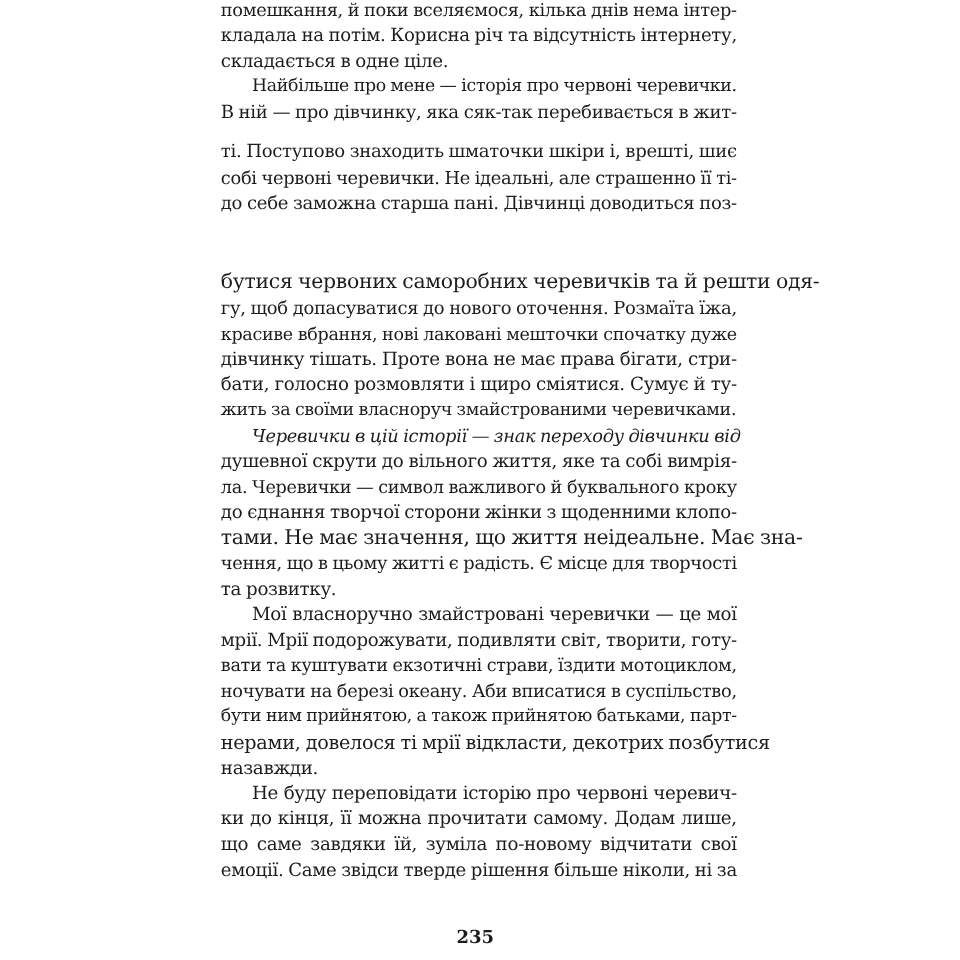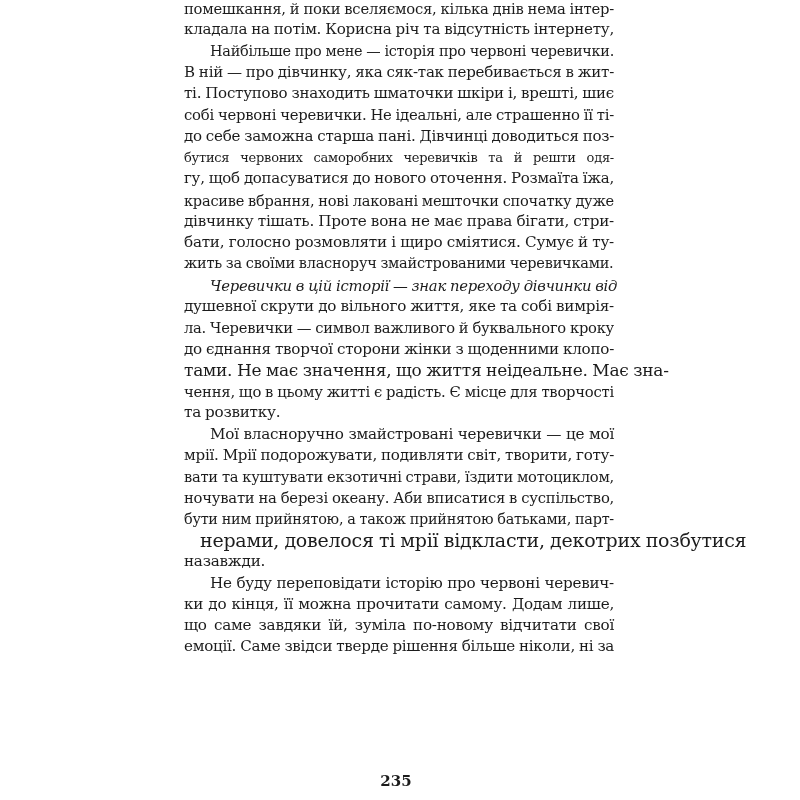--- a/index.html
+++ b/index.html
@@ -45,28 +45,29 @@
   }
 </style>
 </head>
 <body>
 
 <div class="page">
   <div class="text-block" id="text-block">
       <div>
         <span class="line" style="font-size: 14.7962px;">помешкання, й поки вселяємося, кілька днів нема інтер-</span>
         <span class="line" style="font-size: 15.1007px;">кладала на потім. Корисна річ та відсутність інтернету,</span>
+        <span class="line last">складається в одне ціле.</span>
       </div>
       <div>
         <span class="line indent" style="font-size: 14.433px;">Найбільше про мене — історія про червоні черевички.</span>
         <span class="line" style="font-size: 15.0556px;">В ній — про дівчинку, яка сяк-так перебивається в жит-</span>
-        <span class="line" style="font-size: 15.0583px;">ті. Поступово знаходить шматочки шкіри і, врешті, шиє</span>
+        <span class="line" style="font-size: 15.0583px; margin-top: 12px;">ті. Поступово знаходить шматочки шкіри і, врешті, шиє</span>
         <span class="line" style="font-size: 14.8366px;">собі червоні черевички. Не ідеальні, але страшенно її ті-</span>
         <span class="line" style="font-size: 15.0523px;">до себе заможна старша пані. Дівчинці доводиться поз-</span>
-        <span class="line" style="font-size: 13px;">бутися червоних саморобних черевичків та й решти одя-</span>
+        <span class="line" style="font-size: 17px; margin-top: 45px;">бутися червоних саморобних черевичків та й решти одя-</span>
         <span class="line" style="font-size: 14.9656px;">гу, щоб допасуватися до нового оточення. Розмаїта їжа,</span>
         <span class="line" style="font-size: 14.5908px;">красиве вбрання, нові лаковані мешточки спочатку дуже</span>
         <span class="line">дівчинку тішать. Проте вона не має права бігати, стри-</span>
         <span class="line">бати, голосно розмовляти і щиро сміятися. Сумує й ту-</span>
         <span class="line last" style="font-size: 14.5224px;">жить за своїми власноруч змайстрованими черевичками.</span>
       </div>
       <div>
         <span class="line indent" style="font-size: 14.8183px; font-style: italic;">Черевички в цій історії — знак переходу дівчинки від</span>
         <span class="line">душевної скрути до вільного життя, яке та собі вимрія-</span>
         <span class="line" style="font-size: 14.7181px;">ла. Черевички — символ важливого й буквального кроку</span>
@@ -74,21 +75,21 @@
         <span class="line" style="font-size: 17px;">тами. Не має значення, що життя неідеальне. Має зна-</span>
         <span class="line" style="font-size: 14.8256px;">чення, що в цьому житті є радість. Є місце для творчості</span>
         <span class="line last">та розвитку.</span>
       </div>
       <div>
         <span class="line indent">Мої власноручно змайстровані черевички — це мої</span>
         <span class="line" style="font-size: 15.1007px;">мрії. Мрії подорожувати, подивляти світ, творити, готу-</span>
         <span class="line" style="font-size: 14.682px;">вати та куштувати екзотичні страви, їздити мотоциклом,</span>
         <span class="line" style="font-size: 14.814px;">ночувати на березі океану. Аби вписатися в суспільство,</span>
         <span class="line" style="font-size: 14.4158px;">бути ним прийнятою, а також прийнятою батьками, парт-</span>
-        <span class="line" style="font-size: 19px; margin-left: 16px;">нерами, довелося ті мрії відкласти, декотрих позбутися</span>
+        <span class="line" style="font-size: 16px;">нерами, довелося ті мрії відкласти, декотрих позбутися</span>
         <span class="line last">назавжди.</span>
       </div>
       <div>
         <span class="line indent">Не буду переповідати історію про червоні черевич-</span>
         <span class="line">ки до кінця, її можна прочитати самому. Додам лише,</span>
         <span class="line">що саме завдяки їй, зуміла по-новому відчитати свої</span>
         <span class="line" style="font-size: 15.0822px;">емоції. Саме звідси тверде рішення більше ніколи, ні за</span>
       </div>
     </div>
   <div class="page-number">235</div>

